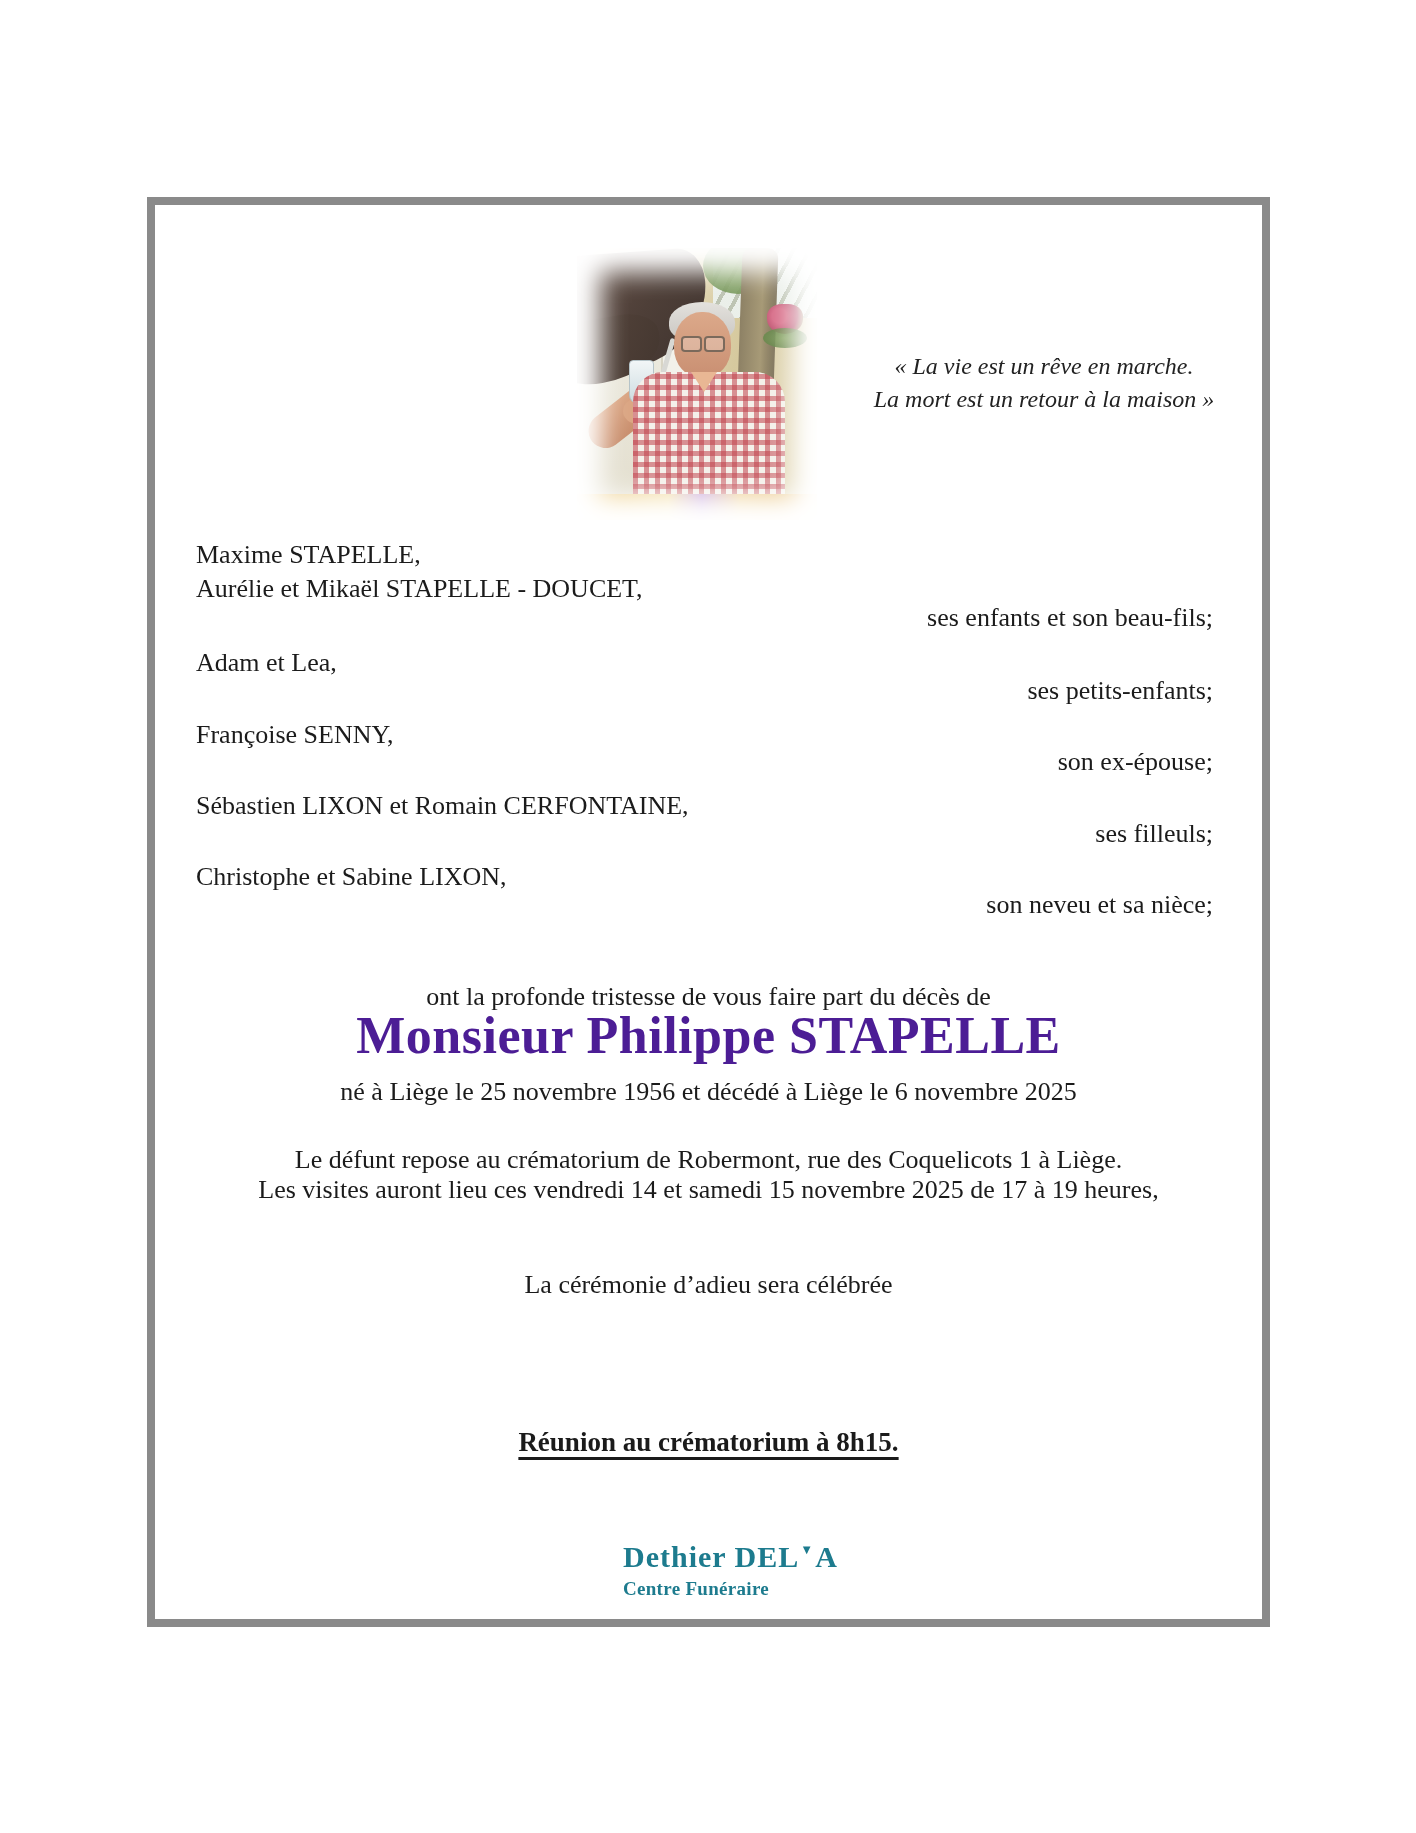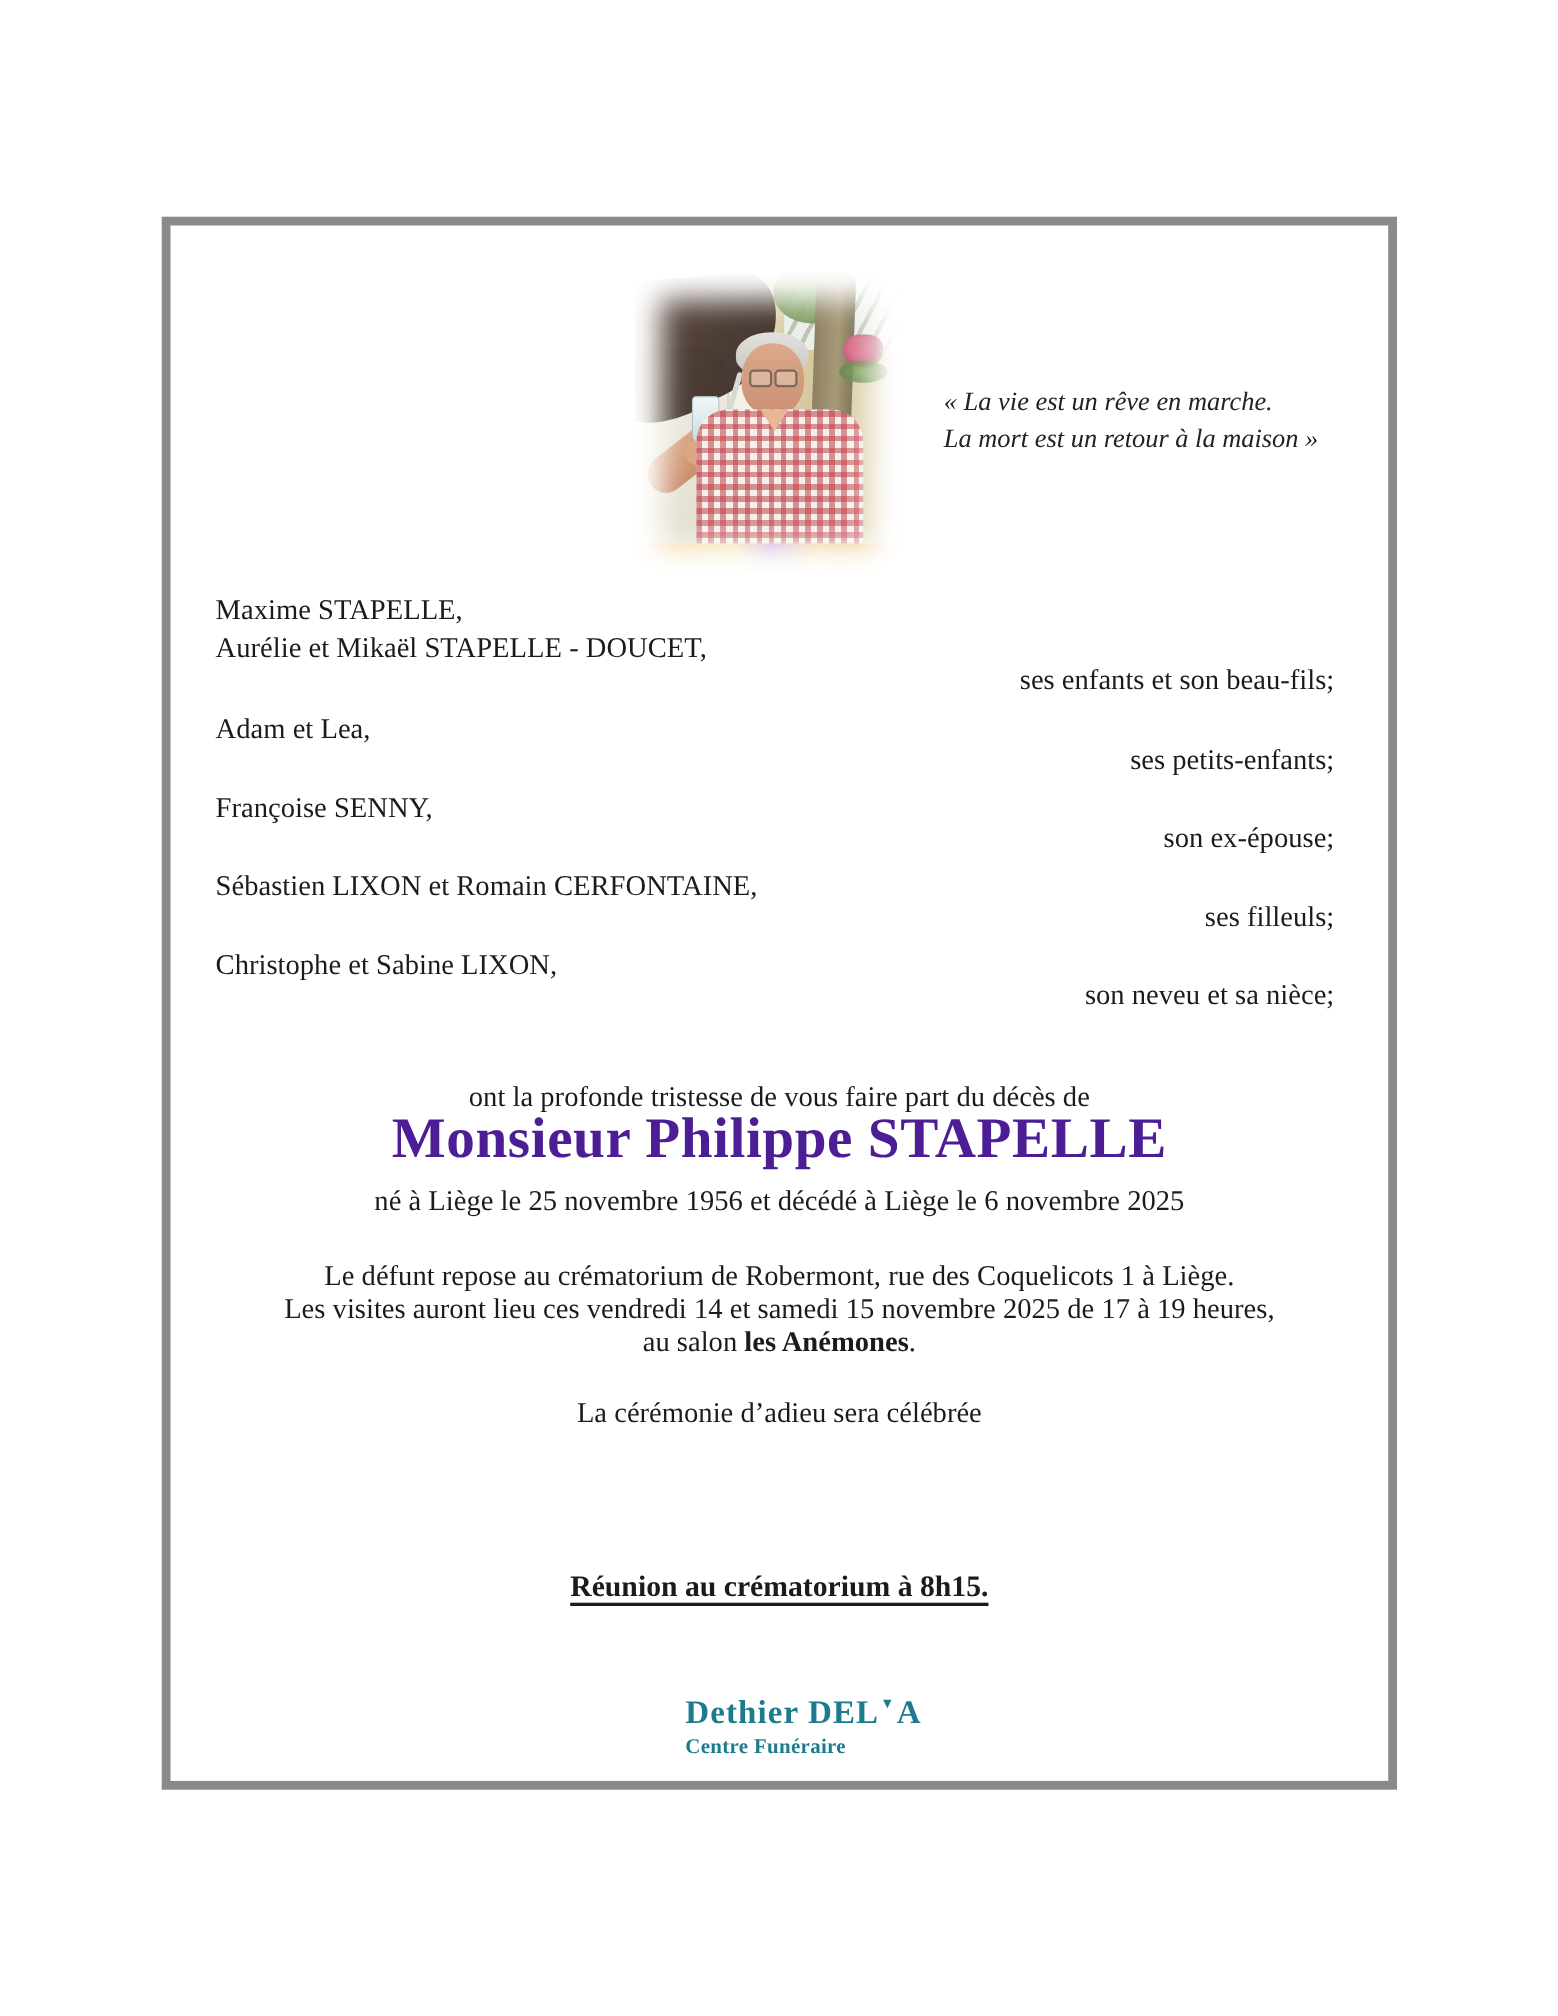--- a/index.html
+++ b/index.html
@@ -40,21 +40,21 @@
     background-image:
       repeating-linear-gradient(0deg,rgba(192,64,74,.55) 0 5px,rgba(255,255,255,0) 5px 11px),
       repeating-linear-gradient(90deg,rgba(192,64,74,.55) 0 5px,rgba(255,255,255,0) 5px 11px);}
   .ph-collar{left:114px;top:124px;width:26px;height:20px;background:#e9b794;clip-path:polygon(0 0,100% 0,50% 100%);}
   .ph-arm{left:6px;top:150px;width:86px;height:34px;background:linear-gradient(#dba684,#c98f6e);border-radius:17px;transform:rotate(-38deg);}
   .ph-hand{left:46px;top:150px;width:30px;height:26px;background:#dba684;border-radius:50%;}
   .ph-glass{left:52px;top:112px;width:23px;height:42px;background:linear-gradient(#f2f6f7,#ccdbe0);border:1px solid #b5c3c8;border-radius:4px 4px 9px 9px;}
   .ph-table{left:0;bottom:0;width:240px;height:26px;background:linear-gradient(90deg,#ecca84 0%,#f2dda6 38%,#c8a8da 52%,#eecf93 68%,#e7c07c 100%);}
   .ph-vignette{inset:-2px;box-shadow:inset 0 0 26px 26px #ffffff;border-radius:10px;}
   
-  .quote{position:absolute;left:858px;top:350px;width:372px;
+  .quote{position:absolute;left:858px;top:350px;width:372px;text-align:center;
     font-style:italic;font-size:24px;line-height:33px;color:#222222;}
   .nm{position:absolute;left:196px;font-size:26px;line-height:30px;white-space:nowrap;}
   .rel{position:absolute;right:203px;font-size:26px;line-height:30px;white-space:nowrap;text-align:center;}
   .cblock{position:absolute;left:155px;width:1107px;text-align:center;}
   .cline{position:absolute;left:0;width:100%;font-size:26px;line-height:31px;white-space:nowrap;}
   .title{position:absolute;left:0;width:100%;font-size:52px;line-height:52px;font-weight:bold;letter-spacing:.5px;white-space:nowrap;color:#4c1d95;}
   .bold{font-weight:bold;}
   .meeting{font-size:27px;font-weight:bold;text-decoration:underline;text-decoration-thickness:2.5px;text-underline-offset:6px;}
   .logo{position:absolute;left:623px;top:1541px;color:#1d7b8e;}
   .logo-brand{font-size:30px;line-height:32px;font-weight:bold;letter-spacing:1px;white-space:nowrap;}
@@ -113,21 +113,20 @@
 <div class="nm" style="top:862px">Christophe et Sabine LIXON,</div>
 <div class="rel" style="top:890px">son neveu et sa nièce;</div>
 
 <div class="cblock" style="top:0;height:1409px">
   <div class="cline" style="top:981px">ont la profonde tristesse de vous faire part du décès de</div>
   <div class="title" style="top:1010px">Monsieur Philippe STAPELLE</div>
   <div class="cline" style="top:1076px">né à Liège le 25 novembre 1956 et décédé à Liège le 6 novembre 2025</div>
 
   <div class="cline" style="top:1144px">Le défunt repose au crématorium de Robermont, rue des Coquelicots 1 à Liège.</div>
   <div class="cline" style="top:1174px">Les visites auront lieu ces vendredi 14 et samedi 15 novembre 2025 de 17 à 19 heures,</div>
-  <div class="cline" style="top:1204px"><span>au salon </span><span class="bold">les Anémones</span><span>.</span></div>
 
   <div class="cline" style="top:1269px">La cérémonie d’adieu sera célébrée</div>
 
   <div class="cline meeting" style="top:1427px">Réunion au crématorium à 8h15.</div>
 </div>
 
 <div class="logo">
   <div class="logo-brand"><span>Dethier DEL</span><span class="logo-tri">▼</span><span>A</span></div>
   <div class="logo-sub">Centre Funéraire</div>
 </div>

